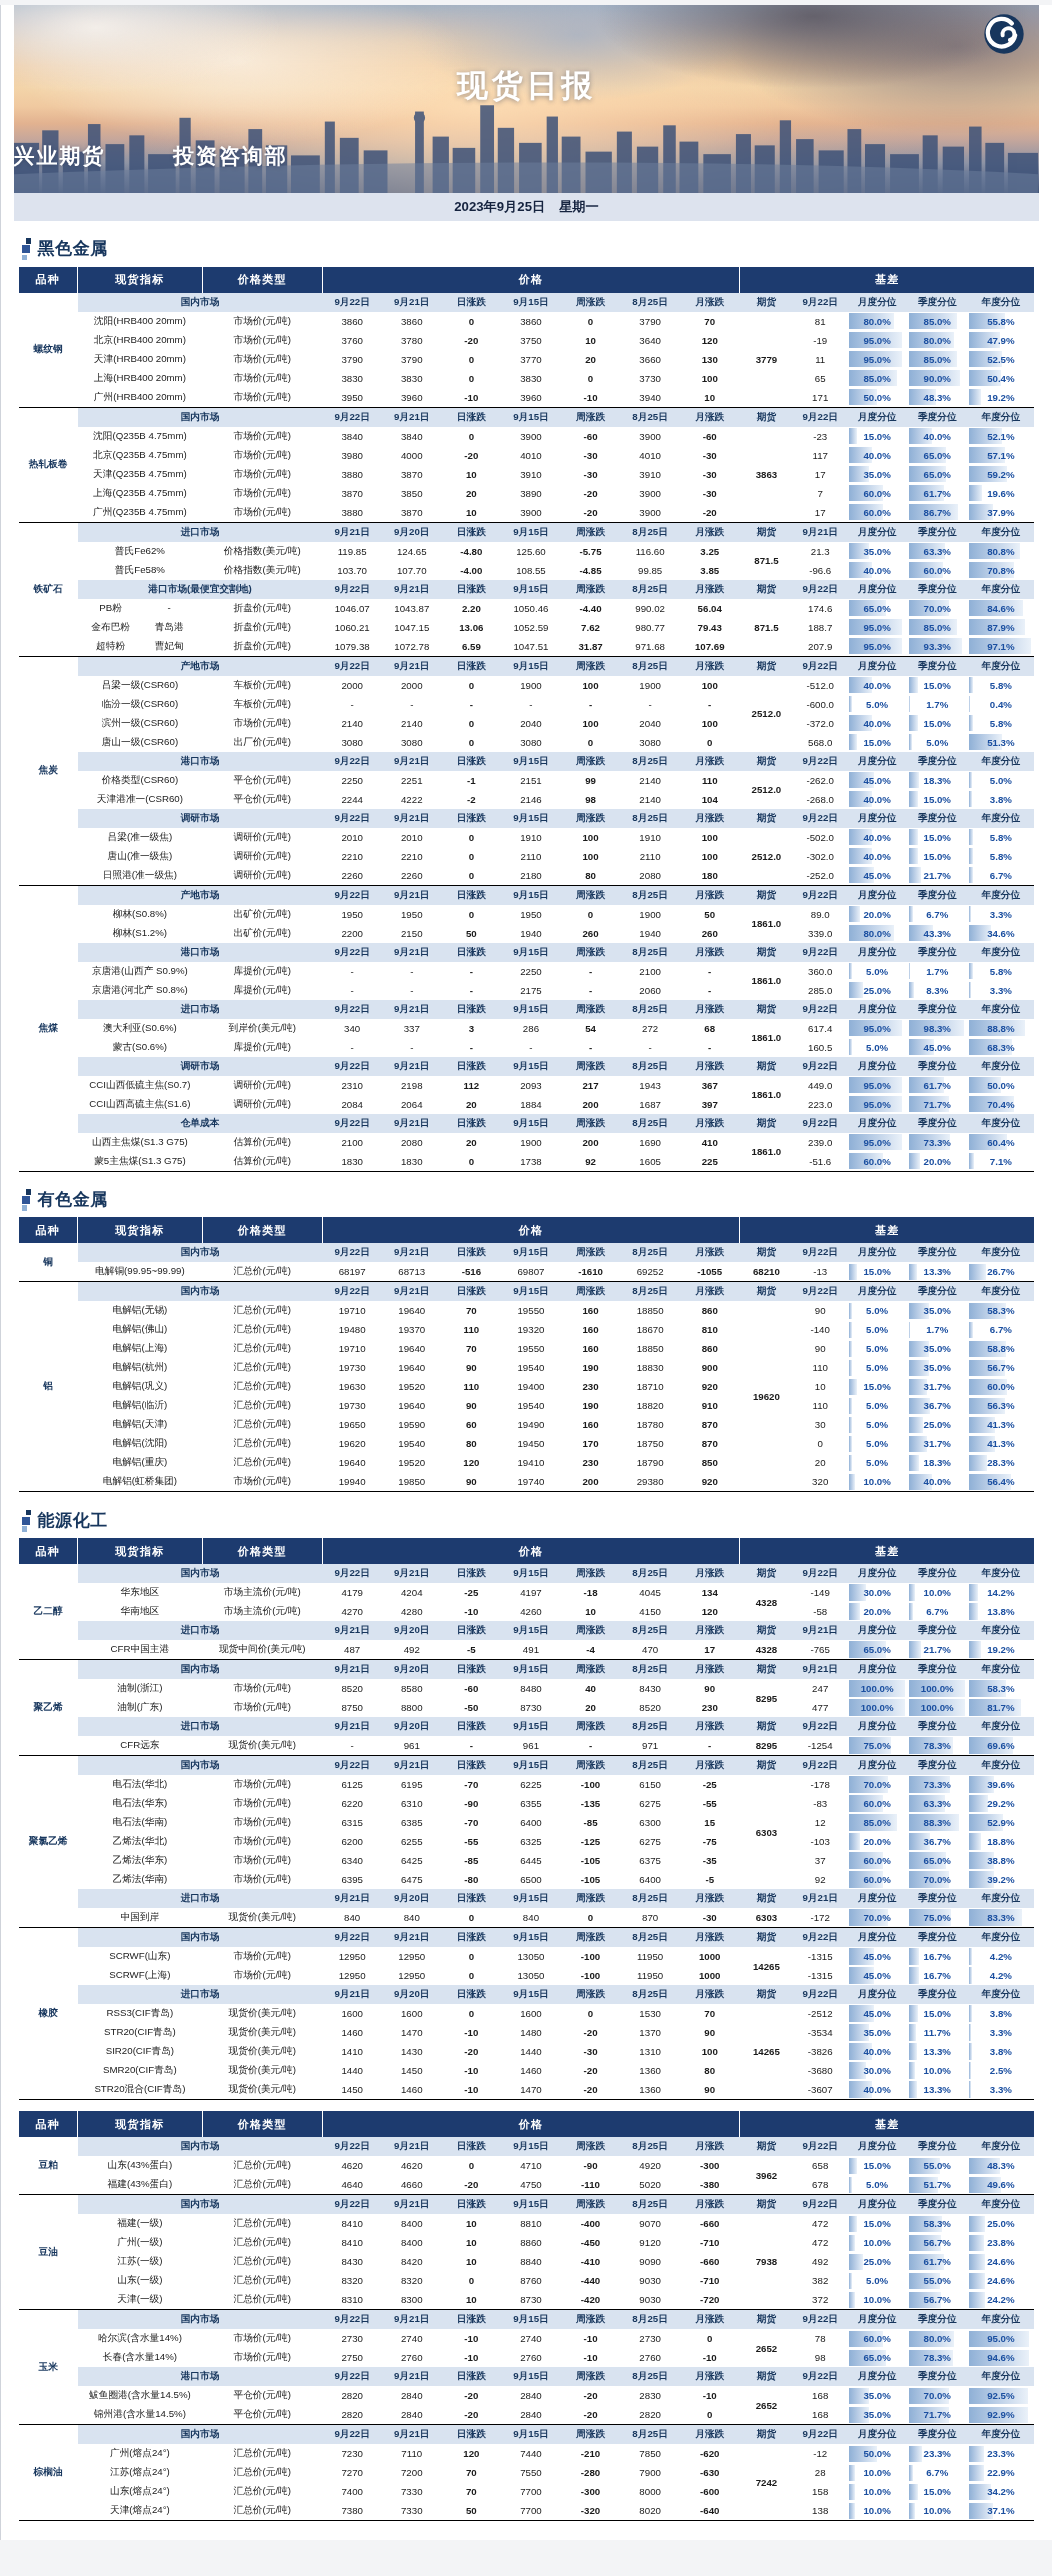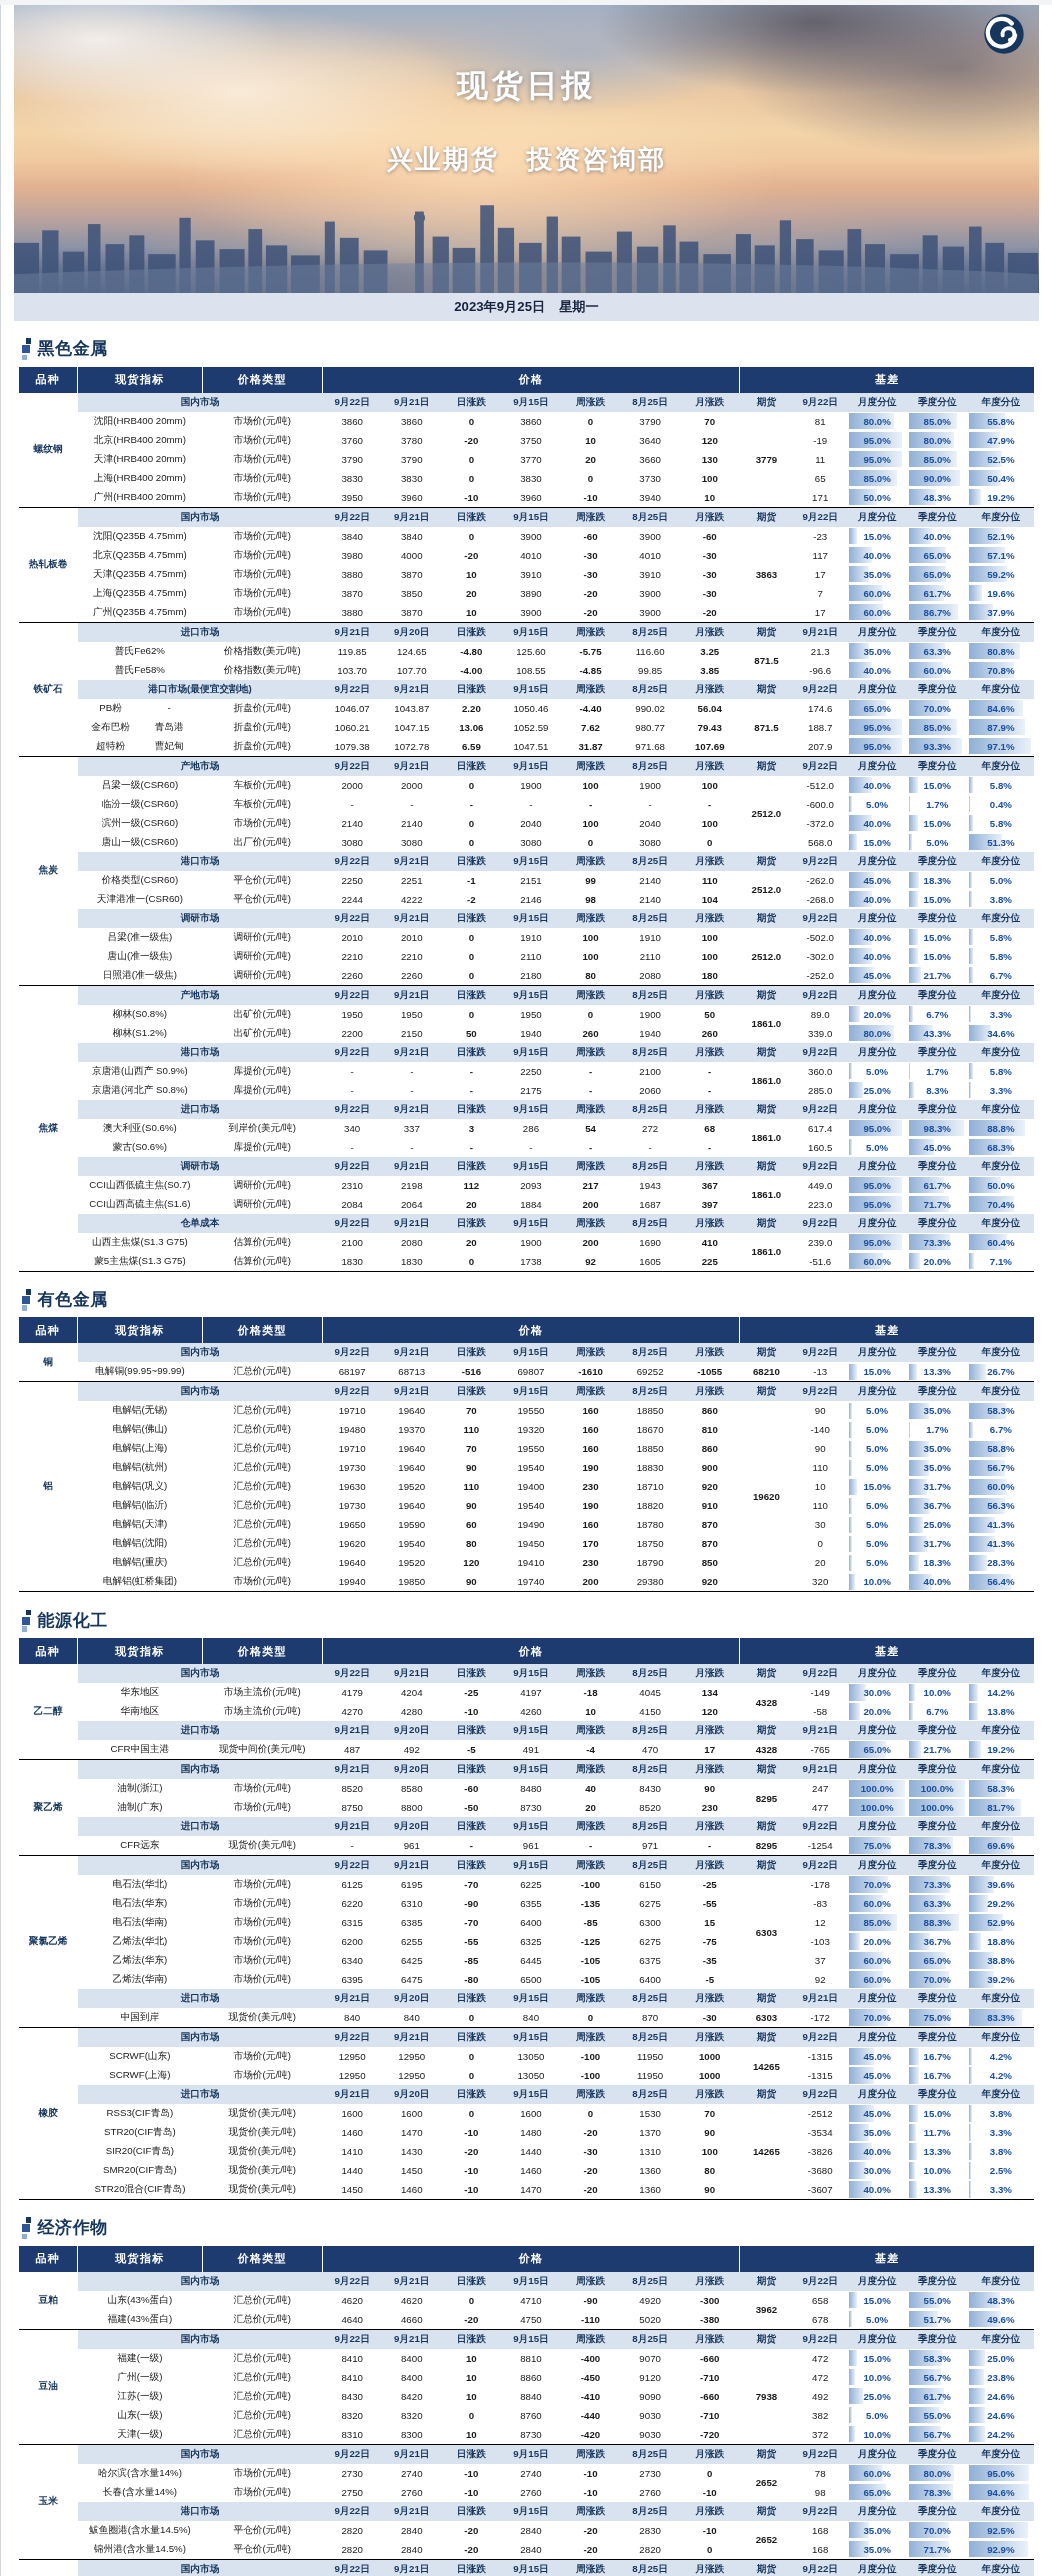--- a/index.html
+++ b/index.html
@@ -1,34 +1,34 @@
 <!DOCTYPE html>
 <html style="font-size:10px"><head>
 <meta charset="utf-8">
 <style>
   html,body{margin:0;padding:0;background:#f3f4f6;}
   body{font-family:"Liberation Sans","DejaVu Sans",sans-serif;}
   #page{width:1053px;margin:0 auto;background:#fff;padding-bottom:19px;border-left:0.6px solid #cfd3da;border-right:0.6px solid #cfd3da;box-sizing:border-box;}
   
-  .hero{position:relative;height:288px;margin:5px 12.6px 0;overflow:hidden;
+  .hero{position:relative;height:188px;margin:5px 12.6px 0;overflow:hidden;
     background:linear-gradient(180deg,#9fb0c4 0%,#b6b6bd 9%,#d8c3ae 20%,#eccaa3 32%,#f3d4a9 44%,#f0c9a0 54%,#e2b290 63%,#c4a69c 72%,#8d93a5 84%,#5f6e8e 93%,#445679 100%);}
   .hero .clouds{position:absolute;inset:0;
     background:
       radial-gradient(264px 94px at 8% 12%, rgba(245,240,235,.95), rgba(245,240,235,0) 70%),
       radial-gradient(327px 119px at 22% 30%, rgba(250,238,222,.9), rgba(250,238,222,0) 70%),
       radial-gradient(302px 101px at 78% 6%, rgba(90,86,96,.85), rgba(90,86,96,0) 72%),
       radial-gradient(327px 126px at 92% 22%, rgba(120,110,118,.8), rgba(120,110,118,0) 70%),
       radial-gradient(239px 94px at 55% 16%, rgba(167,178,196,.8), rgba(167,178,196,0) 70%),
       radial-gradient(440px 164px at 45% 55%, rgba(255,225,185,.75), rgba(255,225,185,0) 70%),
       radial-gradient(566px 189px at 50% 100%, rgba(255,200,150,.5), rgba(255,200,150,0) 75%);}
   .hero .skyline{position:absolute;left:0;right:0;bottom:0;height:94px;}
   .hero-title{position:absolute;left:0;right:0;top:60px;text-align:center;color:#fff;
     font-size:31px;font-weight:bold;letter-spacing:3.8px;text-shadow:0 1.3px 5px rgba(40,50,80,.45);}
-  .hero-sub{position:absolute;left:0;right:0;top:137px;display:flex;justify-content:center;gap:28px;
-    color:#fff;font-size:26px;font-weight:bold;letter-spacing:1.9px;text-shadow:0 1.3px 3.8px rgba(40,50,80,.5);}
+  .hero-sub{position:absolute;left:0;right:0;top:137px;display:flex;gap:68px;
+    color:#fff;font-size:21px;font-weight:bold;letter-spacing:1.9px;text-shadow:0 1.3px 3.8px rgba(40,50,80,.5);}
   .logo{position:absolute;top:7.5px;right:14px;width:42px;height:42px;}
   
   .datebar{height:28px;margin:0 12.6px;background:#dde3ee;display:flex;align-items:center;justify-content:center;
     gap:14px;font-size:13.2px;font-weight:bold;color:#15233f;}
   
   .section{margin:11.3px 17.6px 0;}
   .sec-title{display:flex;align-items:flex-end;gap:6.3px;margin:16.4px 0 6.3px 1.3px;}
   .bullet{display:inline-flex;flex-direction:column;align-items:flex-end;gap:1.3px;width:11.3px;}
   .bullet i{display:block;}
   .bullet .b1{width:5.7px;height:5.7px;background:#17365d;margin-right:0;}
@@ -2576,28 +2576,20 @@
                 <div class="pwrap">
                   <div class="pbar" style="width: 3.3%;"></div>
                   <span class="ptext">3.3%</span>
                 </div>
               </td>
             </tr>
           </tbody>
         </table>
       </div>
       <div class="section">
-        <div class="sec-title">
-          <span class="bullet">
-            <i class="b1"></i>
-            <i class="b2"></i>
-            <i class="b3"></i>
-          </span>
-          <span class="sec-title-text">经济作物</span>
-        </div>
         <table class="rpt">
           <colgroup>
             <col style="width: 5.6%;">
             <col style="width: 11.8%;">
             <col style="width: 11.4%;">
             <col style="width: 5.65%;">
             <col style="width: 5.65%;">
             <col style="width: 5.65%;">
             <col style="width: 5.65%;">
             <col style="width: 5.65%;">

